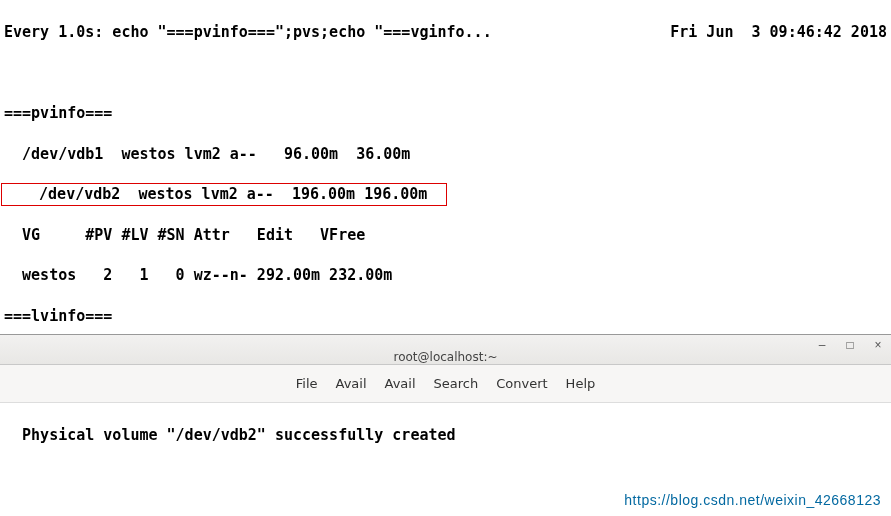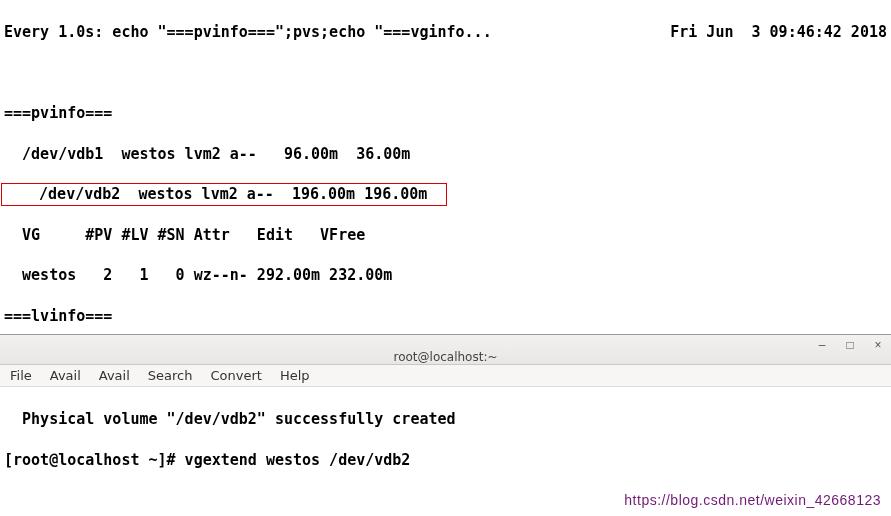--- a/index.html
+++ b/index.html
@@ -53,40 +53,41 @@
       display: flex;
       gap: 14px;
       font-family: sans-serif;
       font-size: 12px;
       color: #555;
     }
     .titlebar .buttons span { cursor: pointer; width:14px; text-align:center; }
     .menubar {
       display: flex;
       gap: 18px;
-      padding: 3px 10px;
+      padding: 11px 10px;
       font-family: "DejaVu Sans", sans-serif;
       font-size: 13px;
       color: #333;
       border-bottom: 1px solid #ddd;
       background: #f7f6f5;
+      justify-content: center;
     }
     .menubar span { cursor: pointer; }
     .bottom-terminal {
       padding: 2px 4px;
       white-space: pre;
       font-weight: bold;
       color: #000;
       line-height: 1.35;
     }
     .watermark {
       position: absolute;
       bottom: 8px;
       right: 10px;
-      color: #701a75;
+      color: #0369a1;
       font-family: sans-serif;
       font-size: 14px;
       letter-spacing: 0.5px;
     }
   </style>
 </head>
 <body>
 
 <div class="top-terminal">
 <div class="watch-header"><span>Every 1.0s: echo "===pvinfo===";pvs;echo "===vginfo...</span><span>Fri Jun  3 09:46:42 2018</span></div>
@@ -115,19 +116,18 @@
   <div class="menubar">
     <span>File</span>
     <span>Avail</span>
     <span>Avail</span>
     <span>Search</span>
     <span>Convert</span>
     <span>Help</span>
   </div>
   <div class="bottom-terminal">
 <div>  Physical volume "/dev/vdb2" successfully created</div>
-<div>[root@localhost ~]# vgextend westos /dev/vdb2</div>
 
 
   </div>
 </div>
 
 <div class="watermark">https://blog.csdn.net/weixin_42668123</div>
 
 </body></html>

